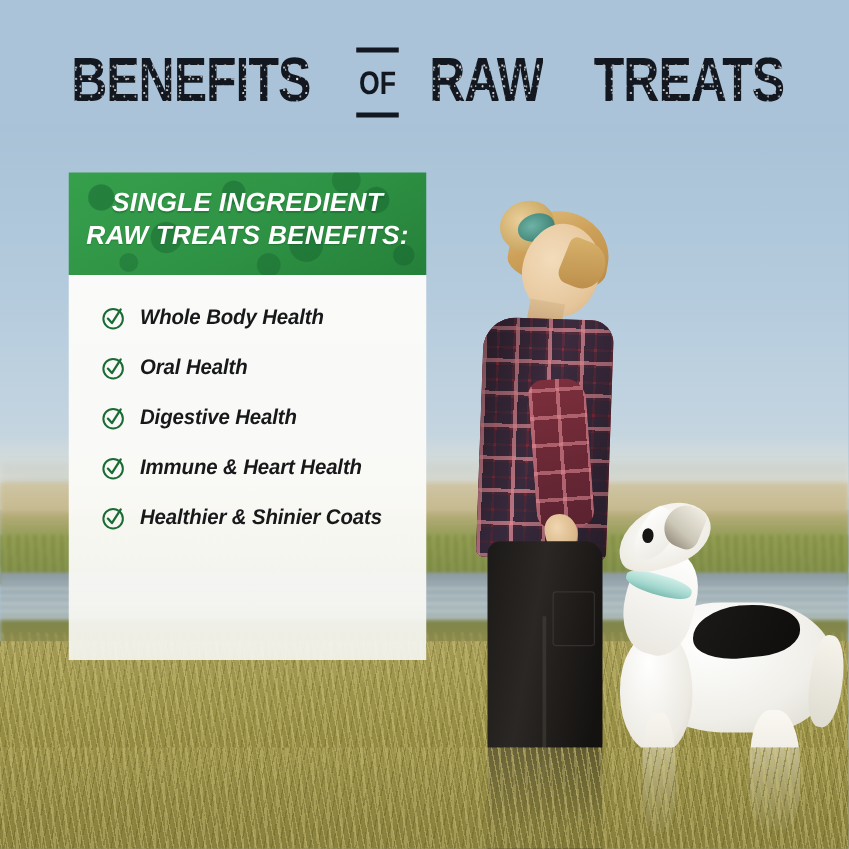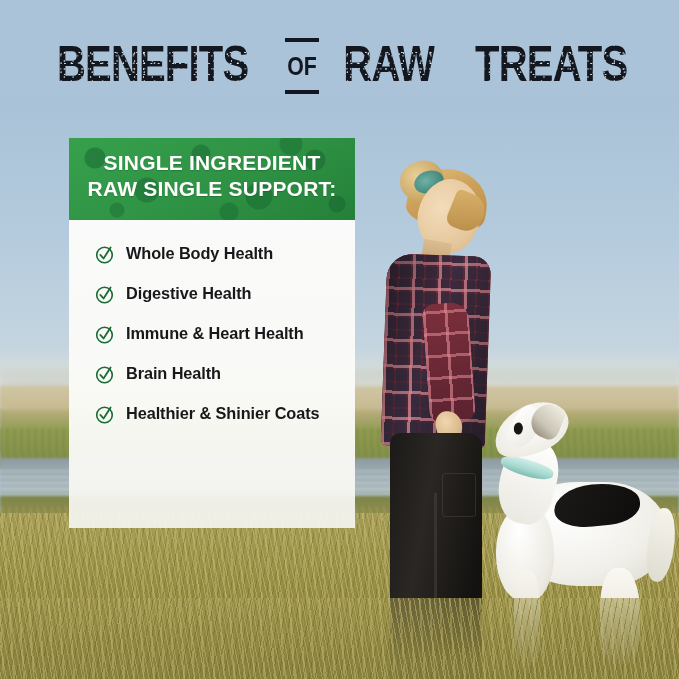--- a/index.html
+++ b/index.html
@@ -293,21 +293,21 @@
     position:relative; top:2px;
   }
   .of-bar { width:34px; height:4px; background:#131820; }
   .of-text {
     font-size:26px; line-height:26px; font-weight:700; color:#131820;
     transform: scaleX(.82); letter-spacing:0px;
   }
 
   
   .card {
-    position:absolute; left:69px; top:138px; width:286px; height:390px;
+    position:absolute; left:55px; top:138px; width:286px; height:390px;font-style:italic;
   }
   .card-header {
     position:relative;
     width:286px; height:82px;
     background:
       radial-gradient(circle 13px at 26px 20px, rgba(18,92,44,.45) 10px, rgba(18,92,44,0) 11px),
       radial-gradient(circle 16px at 78px 52px, rgba(18,92,44,.40) 12px, rgba(18,92,44,0) 13px),
       radial-gradient(circle 12px at 132px 16px, rgba(18,92,44,.42) 9px, rgba(18,92,44,0) 10px),
       radial-gradient(circle 17px at 190px 58px, rgba(18,92,44,.38) 13px, rgba(18,92,44,0) 14px),
       radial-gradient(circle 14px at 246px 22px, rgba(18,92,44,.42) 10px, rgba(18,92,44,0) 11px),
@@ -423,35 +423,44 @@
       <span class="of-bar"></span>
     </span>
     <span class="word">RAW</span>
     <span class="word">TREATS</span>
   </div>
 
   <div class="card">
     <div class="card-header">
       <div class="card-header-text">
         <span>SINGLE INGREDIENT</span>
-        <span>RAW SINGLE SUPPORT:</span>
+        <span>RAW TREATS BENEFITS:</span>
       </div>
     </div>
     <div class="card-body">
 
       <div class="benefit">
         <span class="check">
           <svg viewBox="0 0 20 20">
               <circle cx="10" cy="10.5" r="8.2" fill="none" stroke="#1b6b34" stroke-width="1.7"></circle>
               <path d="M5.6 10.4 L9.0 14.2 L16.4 2.6" fill="none" stroke="#1b6b34" stroke-width="1.9" stroke-linecap="round" stroke-linejoin="round"></path>
             </svg>
         </span>
         <span class="benefit-label">Whole Body Health</span>
       </div>
 
+      <div class="benefit">
+        <span class="check">
+          <svg viewBox="0 0 20 20">
+              <circle cx="10" cy="10.5" r="8.2" fill="none" stroke="#1b6b34" stroke-width="1.7"></circle>
+              <path d="M5.6 10.4 L9.0 14.2 L16.4 2.6" fill="none" stroke="#1b6b34" stroke-width="1.9" stroke-linecap="round" stroke-linejoin="round"></path>
+            </svg>
+        </span>
+        <span class="benefit-label">Oral Health</span>
+      </div>
 
       <div class="benefit">
         <span class="check">
           <svg viewBox="0 0 20 20">
               <circle cx="10" cy="10.5" r="8.2" fill="none" stroke="#1b6b34" stroke-width="1.7"></circle>
               <path d="M5.6 10.4 L9.0 14.2 L16.4 2.6" fill="none" stroke="#1b6b34" stroke-width="1.9" stroke-linecap="round" stroke-linejoin="round"></path>
             </svg>
         </span>
         <span class="benefit-label">Digestive Health</span>
       </div>
@@ -459,29 +468,20 @@
       <div class="benefit">
         <span class="check">
           <svg viewBox="0 0 20 20">
               <circle cx="10" cy="10.5" r="8.2" fill="none" stroke="#1b6b34" stroke-width="1.7"></circle>
               <path d="M5.6 10.4 L9.0 14.2 L16.4 2.6" fill="none" stroke="#1b6b34" stroke-width="1.9" stroke-linecap="round" stroke-linejoin="round"></path>
             </svg>
         </span>
         <span class="benefit-label">Immune &amp; Heart Health</span>
       </div>
 
-      <div class="benefit">
-        <span class="check">
-          <svg viewBox="0 0 20 20">
-              <circle cx="10" cy="10.5" r="8.2" fill="none" stroke="#1b6b34" stroke-width="1.7"></circle>
-              <path d="M5.6 10.4 L9.0 14.2 L16.4 2.6" fill="none" stroke="#1b6b34" stroke-width="1.9" stroke-linecap="round" stroke-linejoin="round"></path>
-            </svg>
-        </span>
-        <span class="benefit-label">Brain Health</span>
-      </div>
 
       <div class="benefit">
         <span class="check">
           <svg viewBox="0 0 20 20">
               <circle cx="10" cy="10.5" r="8.2" fill="none" stroke="#1b6b34" stroke-width="1.7"></circle>
               <path d="M5.6 10.4 L9.0 14.2 L16.4 2.6" fill="none" stroke="#1b6b34" stroke-width="1.9" stroke-linecap="round" stroke-linejoin="round"></path>
             </svg>
         </span>
         <span class="benefit-label">Healthier &amp; Shinier Coats</span>
       </div>

